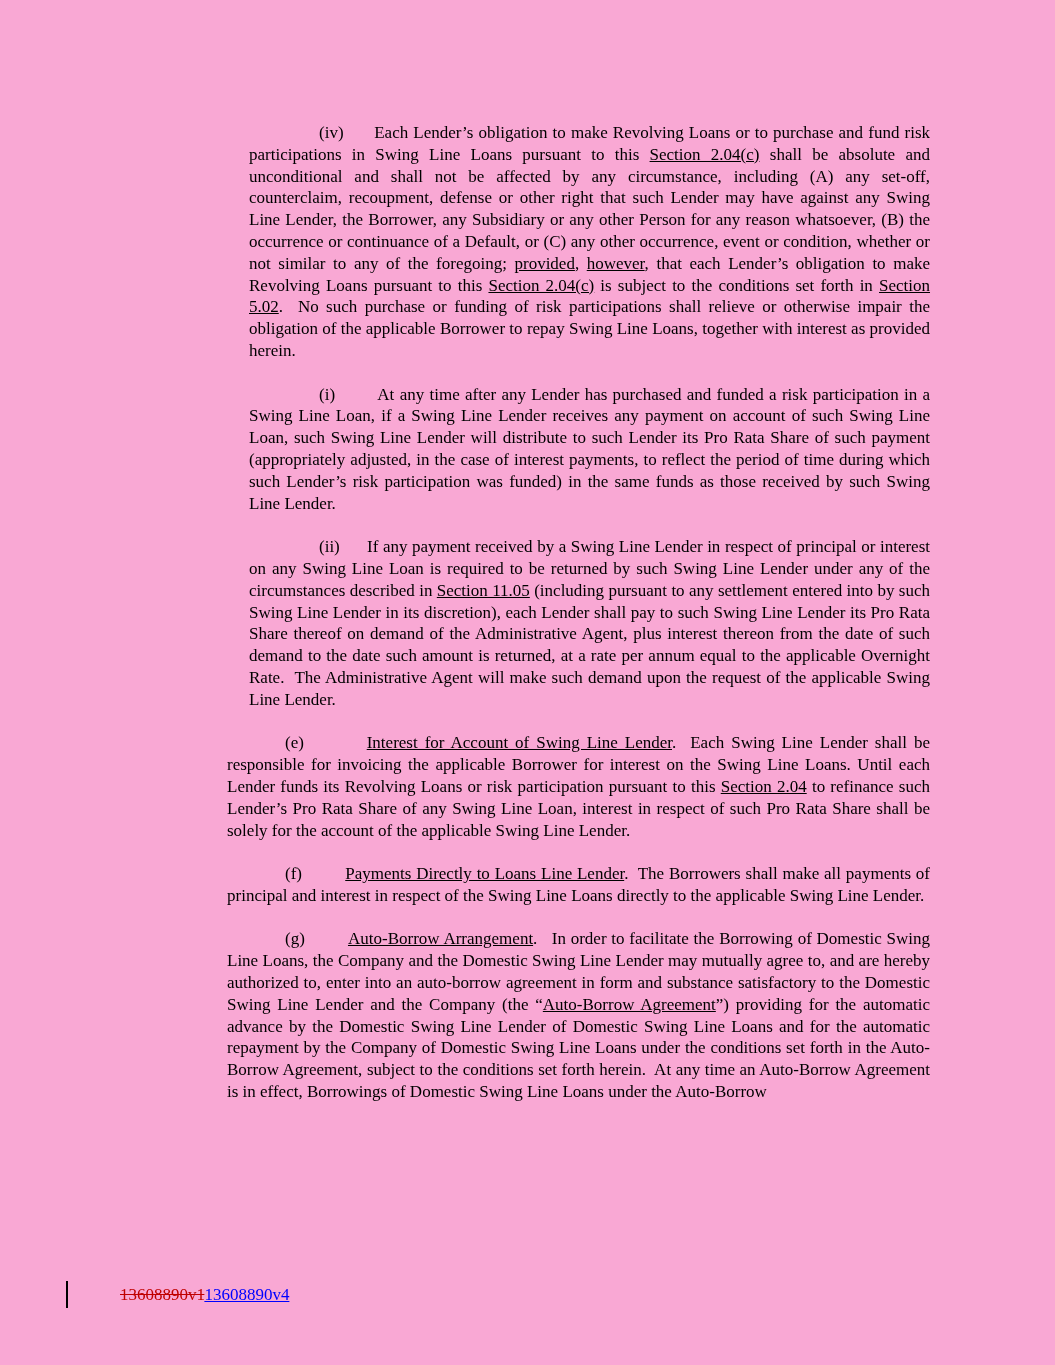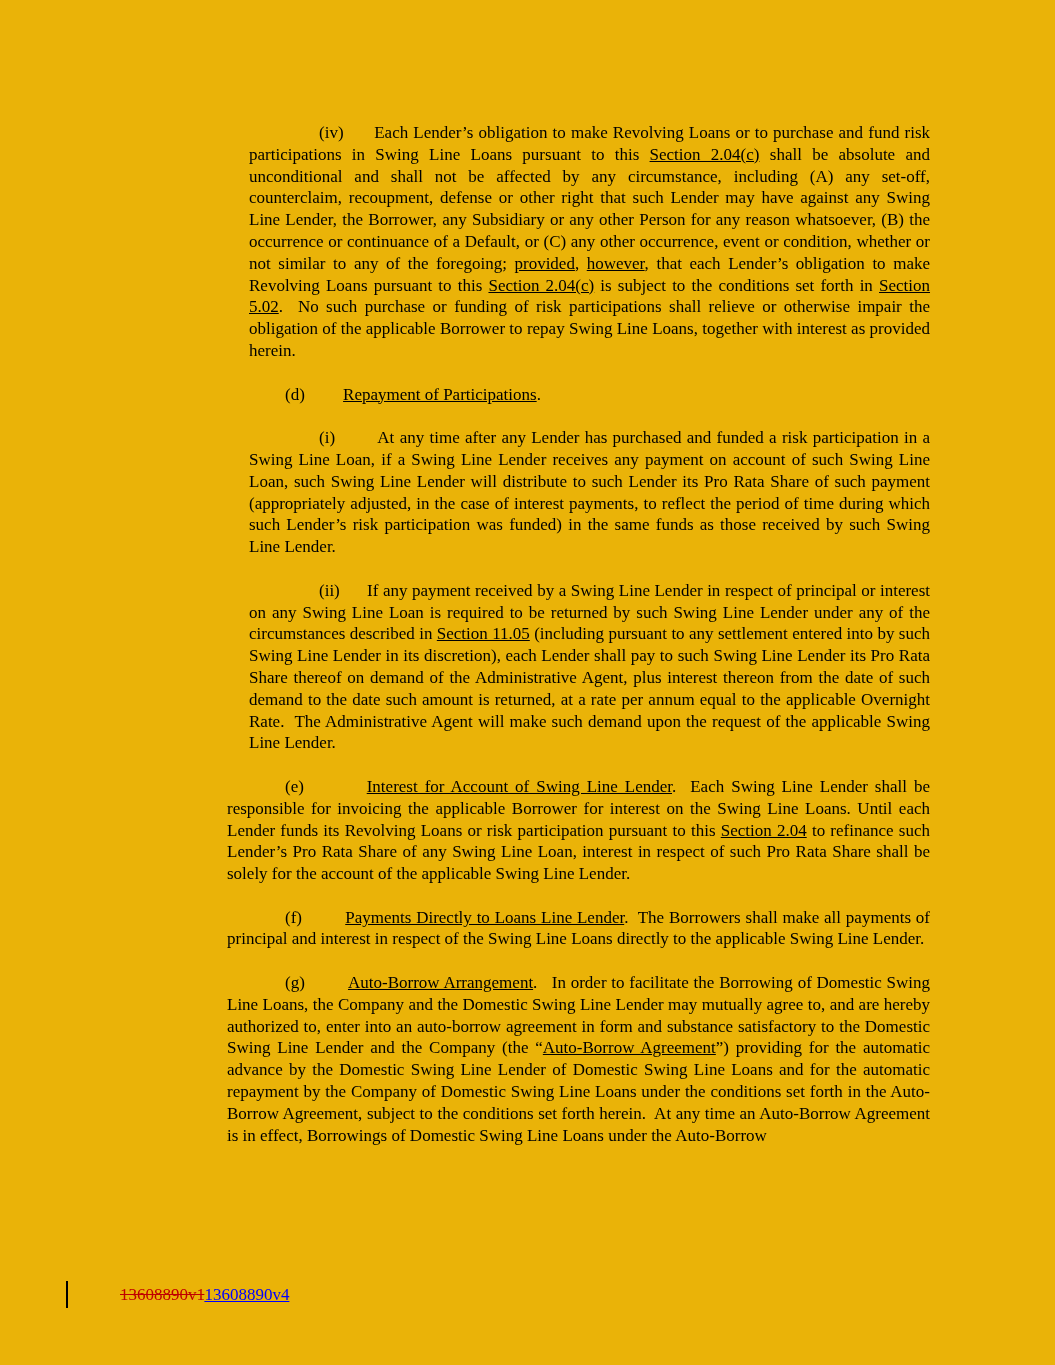--- a/index.html
+++ b/index.html
@@ -1,21 +1,21 @@
 <!DOCTYPE html>
 <html><head>
 <meta charset="utf-8">
 <style>
   * { margin: 0; padding: 0; box-sizing: border-box; }
   html, body { background: #ffffff; }
   .page {
     position: relative;
     width: 1055px;
     height: 1365px;
-    background: #eab308;
+    background: #f9a8d4;
     font-family: "Liberation Serif", serif;
     color: #000000;
     overflow: hidden;
   }
   .doc-body {
     position: absolute;
     left: 227px;
     top: 122px;
     width: 703px;
     font-size: 17px;
@@ -52,21 +52,20 @@
     background: #000000;
   }
 </style>
 </head>
 <body>
 
 <div class="page">
 
   <div class="doc-body">
       <p class="para level-2"><span>(iv)&nbsp;&nbsp;&nbsp;&nbsp;&nbsp;&nbsp;Each Lender’s obligation to make Revolving Loans or to purchase and fund risk participations in Swing Line Loans pursuant to this </span><span class="u">Section 2.04(c)</span><span> shall be absolute and unconditional and shall not be affected by any circumstance, including (A) any set-off, counterclaim, recoupment, defense or other right that such Lender may have against any Swing Line Lender, the Borrower, any Subsidiary or any other Person for any reason whatsoever, (B) the occurrence or continuance of a Default, or (C) any other occurrence, event or condition, whether or not similar to any of the foregoing; </span><span class="u">provided</span><span>, </span><span class="u">however</span><span>, that each Lender’s obligation to make Revolving Loans pursuant to this </span><span class="u">Section 2.04(c)</span><span> is subject to the conditions set forth in </span><span class="u">Section 5.02</span><span>.&nbsp; No such purchase or funding of risk participations shall relieve or otherwise impair the obligation of the applicable Borrower to repay Swing Line Loans, together with interest as provided herein.</span></p>
-      <p class="para level-1"><span>(d)&nbsp;&nbsp;&nbsp;&nbsp;&nbsp;&nbsp;&nbsp;&nbsp;&nbsp;</span><span class="u">Repayment of Participations</span><span>.</span></p>
       <p class="para level-2"><span>(i)&nbsp;&nbsp;&nbsp;&nbsp;&nbsp;&nbsp;&nbsp;&nbsp;At any time after any Lender has purchased and funded a risk participation in a Swing Line Loan, if a Swing Line Lender receives any payment on account of such Swing Line Loan, such Swing Line Lender will distribute to such Lender its Pro Rata Share of such payment (appropriately adjusted, in the case of interest payments, to reflect the period of time during which such Lender’s risk participation was funded) in the same funds as those received by such Swing Line Lender.</span></p>
       <p class="para level-2"><span>(ii)&nbsp;&nbsp;&nbsp;&nbsp;&nbsp;&nbsp;If any payment received by a Swing Line Lender in respect of principal or interest on any Swing Line Loan is required to be returned by such Swing Line Lender under any of the circumstances described in </span><span class="u">Section 11.05</span><span> (including pursuant to any settlement entered into by such Swing Line Lender in its discretion), each Lender shall pay to such Swing Line Lender its Pro Rata Share thereof on demand of the Administrative Agent, plus interest thereon from the date of such demand to the date such amount is returned, at a rate per annum equal to the applicable Overnight Rate.&nbsp; The Administrative Agent will make such demand upon the request of the applicable Swing Line Lender.</span></p>
       <p class="para level-1"><span>(e)&nbsp;&nbsp;&nbsp;&nbsp;&nbsp;&nbsp;&nbsp;&nbsp;&nbsp;</span><span class="u">Interest for Account of Swing Line Lender</span><span>.&nbsp; Each Swing Line Lender shall be responsible for invoicing the applicable Borrower for interest on the Swing Line Loans. Until each Lender funds its Revolving Loans or risk participation pursuant to this </span><span class="u">Section 2.04</span><span> to refinance such Lender’s Pro Rata Share of any Swing Line Loan, interest in respect of such Pro Rata Share shall be solely for the account of the applicable Swing Line Lender.</span></p>
       <p class="para level-1"><span>(f)&nbsp;&nbsp;&nbsp;&nbsp;&nbsp;&nbsp;&nbsp;&nbsp;&nbsp;</span><span class="u">Payments Directly to Loans Line Lender</span><span>.&nbsp; The Borrowers shall make all payments of principal and interest in respect of the Swing Line Loans directly to the applicable Swing Line Lender.</span></p>
       <p class="para level-1"><span>(g)&nbsp;&nbsp;&nbsp;&nbsp;&nbsp;&nbsp;&nbsp;&nbsp;&nbsp;</span><span class="u">Auto-Borrow Arrangement</span><span>.&nbsp;&nbsp; In order to facilitate the Borrowing of Domestic Swing Line Loans, the Company and the Domestic Swing Line Lender may mutually agree to, and are hereby authorized to, enter into an auto-borrow agreement in form and substance satisfactory to the Domestic Swing Line Lender and the Company (the “</span><span class="u">Auto-Borrow Agreement</span><span>”) providing for the automatic advance by the Domestic Swing Line Lender of Domestic Swing Line Loans and for the automatic repayment by the Company of Domestic Swing Line Loans under the conditions set forth in the Auto-Borrow Agreement, subject to the conditions set forth herein.&nbsp; At any time an Auto-Borrow Agreement is in effect, Borrowings of Domestic Swing Line Loans under the Auto-Borrow</span></p>
     </div>
 
 
   <div class="change-bar"></div>
 

